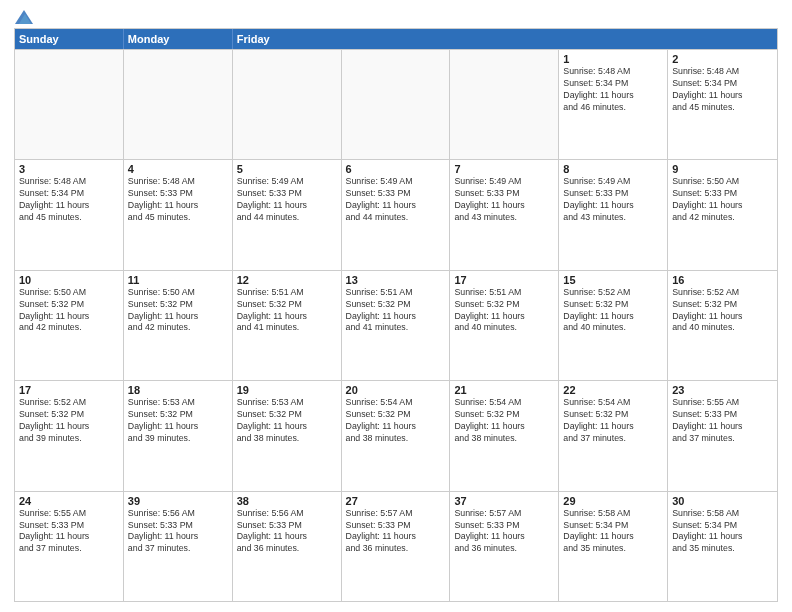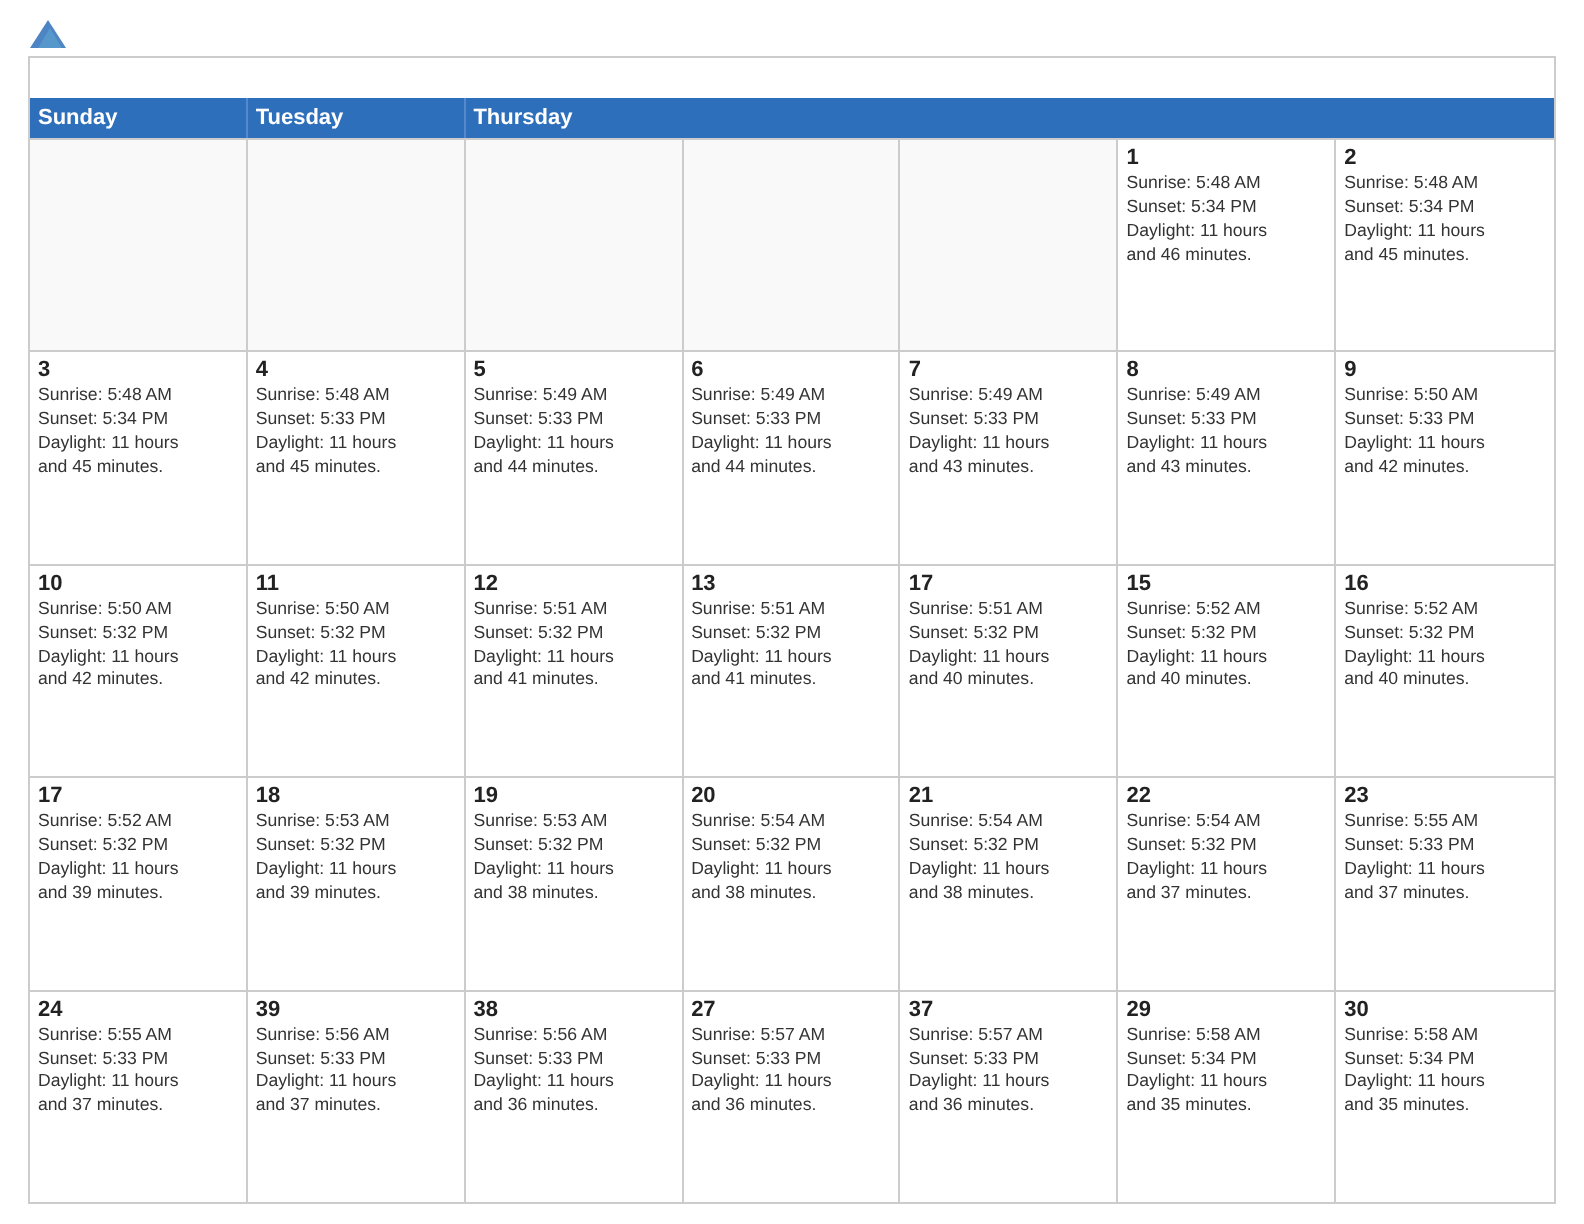--- a/index.html
+++ b/index.html
@@ -53,21 +53,20 @@
     .calendar {
       flex: 1;
       display: flex;
       flex-direction: column;
       border: 1px solid #ccc;
     }
     .cal-header-row {
       display: grid;
       grid-template-columns: repeat(7, 1fr);
       background: #2d6fba;
-      margin-top: 20px;
     }
     .cal-header-cell {
       color: #fff;
       font-size: 11px;
       font-weight: bold;
       padding: 4px 4px;
       text-align: left;
       border-right: 1px solid #5589cc;
     }
     .cal-header-cell:last-child { border-right: none; }
@@ -123,22 +122,22 @@
     </div>
     <div class="title-block">
       <div class="month-title"></div>
       <div class="location"></div>
     </div>
   </div>
 
   <div class="calendar">
     <div class="cal-header-row">
     <div class="cal-header-cell">Sunday</div>
-        <div class="cal-header-cell">Tuesday</div>
-        <div class="cal-header-cell">Thursday</div>
+        <div class="cal-header-cell">Monday</div>
+        <div class="cal-header-cell">Friday</div>
       </div>
     <div class="cal-body">
     <div class="cal-row">
           <div class="cal-cell empty"></div>
           <div class="cal-cell empty"></div>
           <div class="cal-cell empty"></div>
           <div class="cal-cell empty"></div>
           <div class="cal-cell empty"></div>
           <div class="cal-cell">
             <div class="day-num">1</div>

